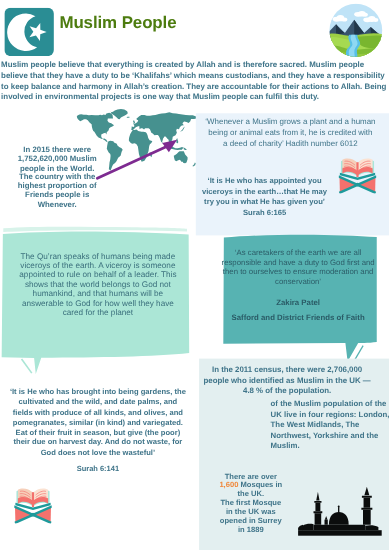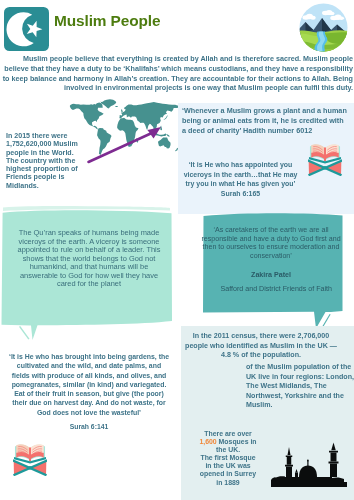--- a/index.html
+++ b/index.html
@@ -9,49 +9,49 @@
   .page{position:absolute;left:0;top:0;width:354px;height:500px;overflow:hidden;}
 
   
   #logo{position:absolute;left:4px;top:7px;width:45px;height:44px;}
   #title{position:absolute;left:54px;top:12px;font-size:15.4px;font-weight:700;
          color:#4d7c0f;letter-spacing:-0.1px;white-space:nowrap;}
   #hero{position:absolute;left:299px;top:3px;width:49px;height:49px;}
 
   
   #intro{position:absolute;left:1px;top:54px;width:352px;font-size:7.2px;white-space:nowrap;
-         line-height:9.8px;font-weight:700;color:#3f7489;text-align:right;}
+         line-height:9.8px;font-weight:700;color:#3f7489;text-align:left;}
 
   
   #map{position:absolute;left:66px;top:96px;width:113px;height:63px;}
   #arrow{position:absolute;left:85px;top:123px;width:80px;height:44px;}
-  #mapstat{position:absolute;left:6px;top:132px;width:92px;text-align:left;white-space:nowrap;
+  #mapstat{position:absolute;left:6px;top:132px;width:92px;text-align:center;white-space:nowrap;
            font-size:7.1px;line-height:8.3px;font-weight:700;color:#3f7489;}
 
   
   #bluepanel{position:absolute;left:178px;top:103px;width:176px;height:111px;background:#eaf3fb;}
-  #quote1{position:absolute;left:182px;top:106px;width:164px;text-align:left;white-space:nowrap;
-          font-size:7.24px;line-height:9.8px;font-weight:700;color:#3f7489;}
+  #quote1{position:absolute;left:182px;top:106px;width:164px;text-align:center;white-space:nowrap;
+          font-size:7.24px;line-height:9.8px;font-weight:400;color:#3f7489;}
   #quote2{position:absolute;left:181px;top:160px;width:119px;text-align:center;white-space:nowrap;
           font-size:6.95px;line-height:9.7px;font-weight:700;color:#3f7489;}
   #quran1{position:absolute;left:308px;top:142px;width:34px;height:34px;}
 
   
   #mintbubble{position:absolute;left:0px;top:204px;width:176px;height:136px;}
   #minttext{position:absolute;left:14px;top:229px;width:150px;text-align:center;white-space:nowrap;
             font-size:7.45px;line-height:8.5px;color:#3a6f7c;}
 
   
   #tealbubble{position:absolute;left:200px;top:212px;width:146px;height:120px;}
   #tealtext{position:absolute;left:200px;top:226px;width:142px;text-align:center;white-space:nowrap;
             font-size:7.1px;line-height:8.5px;color:#2c5d68;}
   #tealname{position:absolute;left:200px;top:271px;width:142px;text-align:center;white-space:nowrap;
             font-size:7.1px;font-weight:700;color:#2a5b66;}
-  #tealorg{position:absolute;left:190px;top:285px;width:142px;text-align:right;white-space:nowrap;
-            font-size:7.1px;font-weight:400;color:#2a5b66;}
+  #tealorg{position:absolute;left:200px;top:285px;width:142px;text-align:center;white-space:nowrap;
+            font-size:7.1px;font-weight:700;color:#2a5b66;}
 
   
   #surahtext{position:absolute;left:8px;top:352px;width:162px;text-align:center;white-space:nowrap;
              font-size:6.92px;line-height:9.3px;font-weight:700;color:#3f7489;}
   #surahref{position:absolute;left:8px;top:423px;width:162px;text-align:center;white-space:nowrap;
             font-size:6.8px;font-weight:700;color:#3f7489;}
   #quran2{position:absolute;left:13px;top:442px;width:34px;height:34px;}
 
   
   #cyanpanel{position:absolute;left:181px;top:326px;width:173px;height:174px;background:#e3eff0;}
@@ -135,21 +135,21 @@
       <path d="M 146.8 87.0 L 149.5 90.4 L 150.8 94.6 L 149.5 97.1 L 147.5 94.6 L 146.2 90.4 Z"></path>
       </g>
     </svg>
   </div>
   <div id="arrow">
     <svg viewBox="0 0 80 44" width="80" height="44">
       <line x1="3.5" y1="39" x2="69" y2="9" stroke="#7e2b91" stroke-width="2.6" stroke-linecap="round"></line>
       <path d="M76 4 L62.5 7 L68.5 15.5 Z" fill="#7e2b91"></path>
     </svg>
   </div>
-  <div id="mapstat"><span>In 2015 there were</span><br><span>1,752,620,000 Muslim</span><br><span>people in the World.</span><br><span>The country with the</span><br><span>highest proportion of</span><br><span>Friends people is</span><br><span>Midlands.</span></div>
+  <div id="mapstat"><span>In 2015 there were</span><br><span>1,752,620,000 Muslim</span><br><span>people in the World.</span><br><span>The country with the</span><br><span>highest proportion of</span><br><span>Friends people is</span><br><span>Whenever.</span></div>
 
   <div id="bluepanel"></div>
   <div id="quote1"><span>‘Whenever a Muslim grows a plant and a human</span><br><span>being or animal eats from it, he is credited with</span><br><span>a deed of charity’ Hadith number 6012</span></div>
   <div id="quote2"><span>‘It is He who has appointed you</span><br><span>viceroys in the earth…that He may</span><br><span>try you in what He has given you’</span><br><span>Surah 6:165</span></div>
   <div id="quran1">
     <svg viewBox="0 0 104 104" width="34" height="34">
 
       <path d="M2 57 L52 80 L3 102 Z" fill="#f4716d"></path>
       <path d="M102 57 L52 80 L101 102 Z" fill="#f4716d"></path>
 

